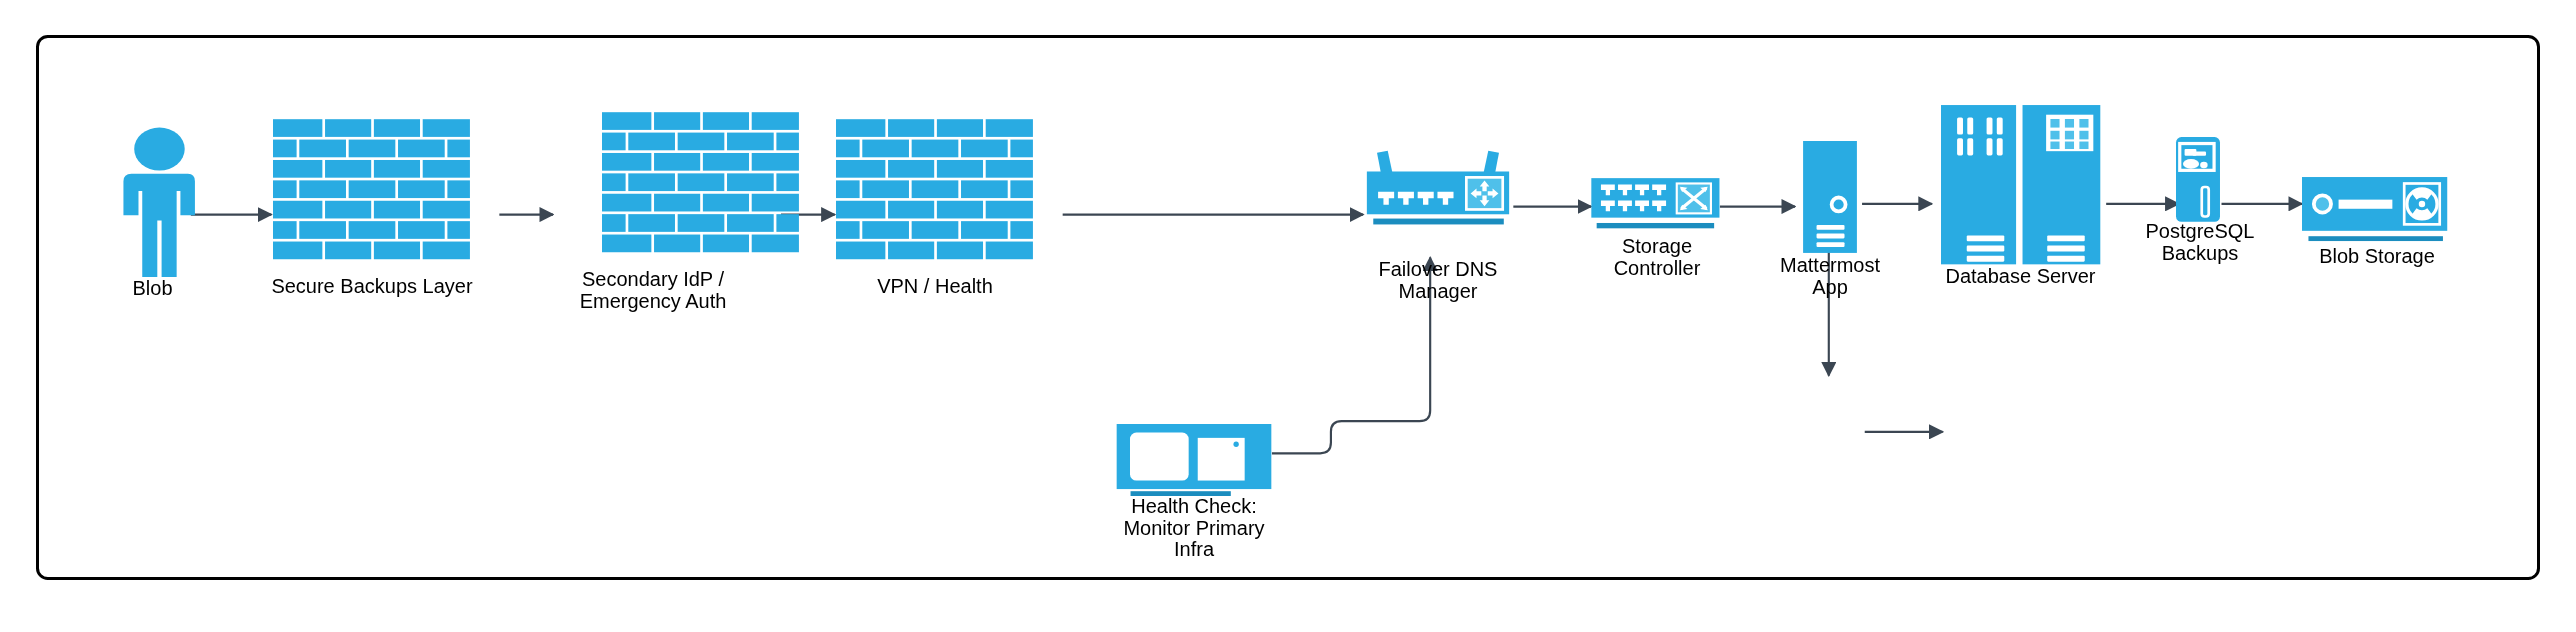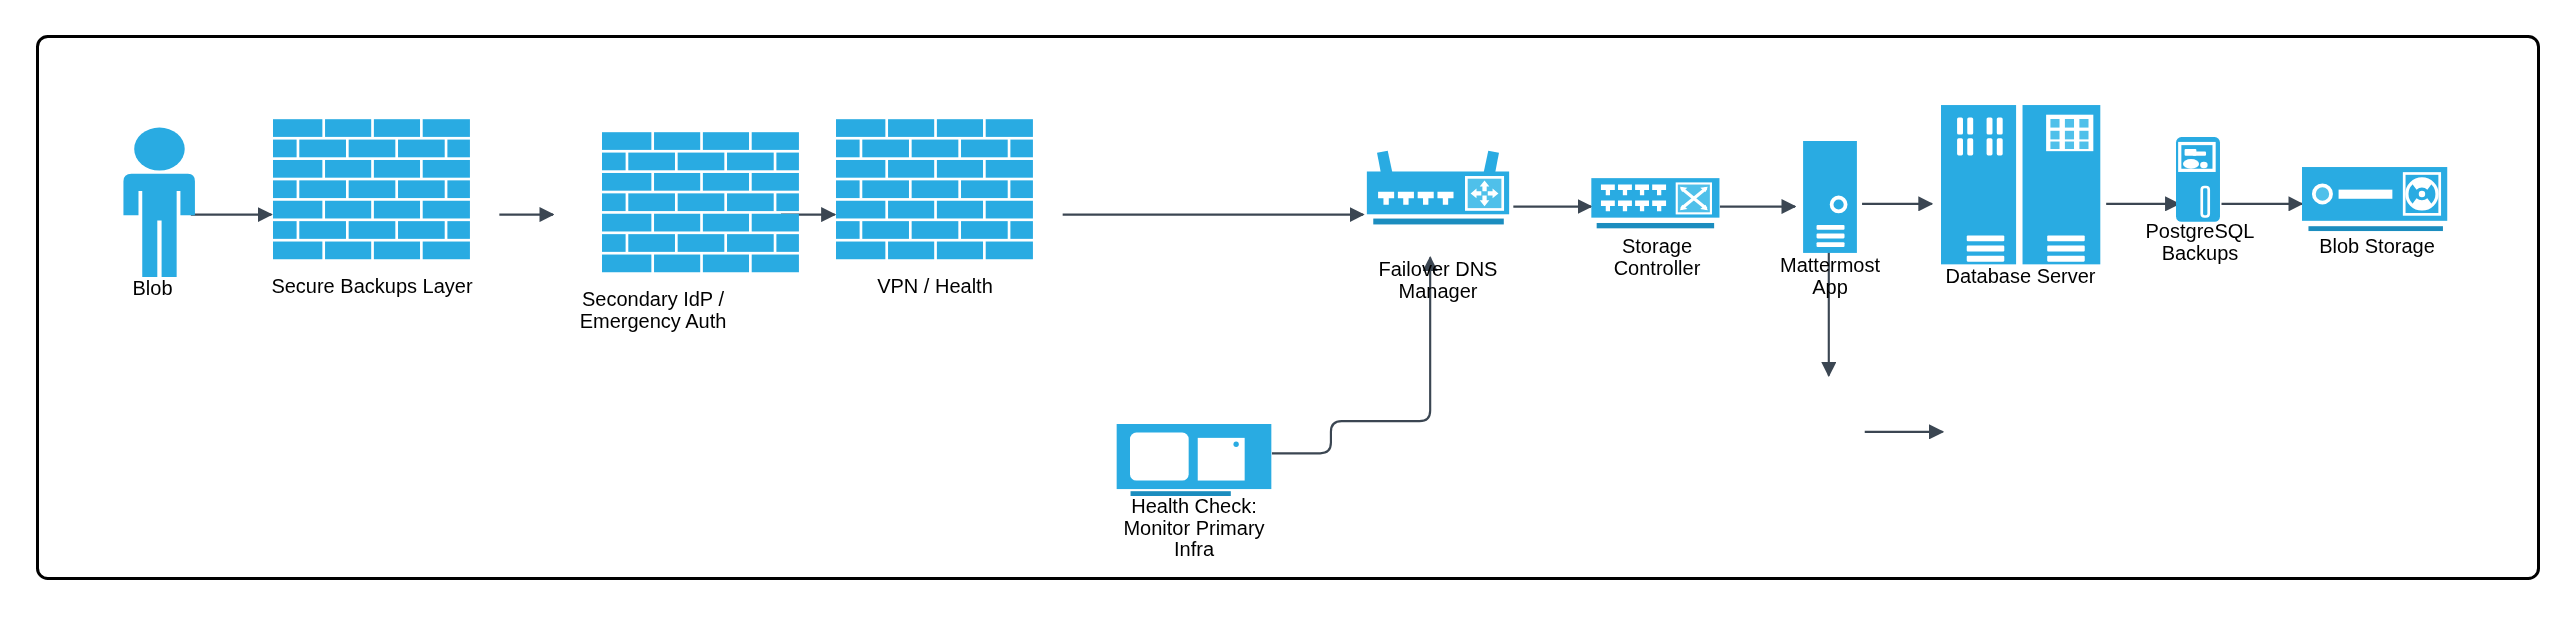--- a/index.html
+++ b/index.html
@@ -146,21 +146,21 @@
           <rect x="0" y="228" width="92" height="33"></rect>
           <rect x="97" y="228" width="86" height="33"></rect>
           <rect x="188" y="228" width="86" height="33"></rect>
           <rect x="279" y="228" width="88" height="33"></rect>
         </g>
       </svg>
     </div>
     <div class="label" style="left:-43px; top:157px; width:284px;">Secure Backups Layer</div>
   </div>
 
-  <div class="node" style="left:554px; top:132px; width:225px;padding-left:48px;">
+  <div class="node" style="left:554px; top:112px; width:225px;padding-left:48px;">
     <div class="glyph">
       <svg width="220" height="156" viewBox="0 0 410 290">
         <g fill="#29ABE2">
           <rect x="0" y="0" width="92" height="33"></rect>
           <rect x="97" y="0" width="86" height="33"></rect>
           <rect x="188" y="0" width="86" height="33"></rect>
           <rect x="279" y="0" width="88" height="33"></rect>
           <rect x="0" y="38" width="44" height="33"></rect>
           <rect x="49" y="38" width="87" height="33"></rect>
           <rect x="141" y="38" width="87" height="33"></rect>
@@ -363,21 +363,21 @@
           <ellipse cx="28" cy="50" rx="15" ry="9"></ellipse>
           <ellipse cx="52" cy="52" rx="7" ry="6"></ellipse>
         </g>
         <rect x="48" y="93" width="13" height="55" rx="5" fill="none" stroke="#FFFFFF" stroke-width="5"></rect>
       </svg>
     </div>
     <div class="label" style="left:-70px; top:84px; width:188px;">PostgreSQL
 Backups</div>
   </div>
 
-  <div class="node" style="left:2302px; top:167px; width:156px;">
+  <div class="node" style="left:2302px; top:177px; width:156px;">
     <div class="glyph">
       <svg width="156" height="70" viewBox="0 0 290 130">
         <rect x="0" y="0" width="270" height="100" fill="#29ABE2"></rect>
         <rect x="12" y="110" width="250" height="9" fill="#1B8DBF"></rect>
         <circle cx="38" cy="50" r="16" fill="#4FC0EA" stroke="#FFFFFF" stroke-width="7"></circle>
         <rect x="68" y="42" width="100" height="17" fill="#FFFFFF"></rect>
         <rect x="190" y="12" width="66" height="76" fill="none" stroke="#FFFFFF" stroke-width="5"></rect>
         <g transform="translate(223,50)">
           <circle cx="0" cy="0" r="28" fill="none" stroke="#FFFFFF" stroke-width="6"></circle>
           <path d="M -19 -20 A 26 26 0 0 1 19 -20 L 10 -8 A 15 15 0 0 0 -10 -8 Z" fill="#FFFFFF"></path>

